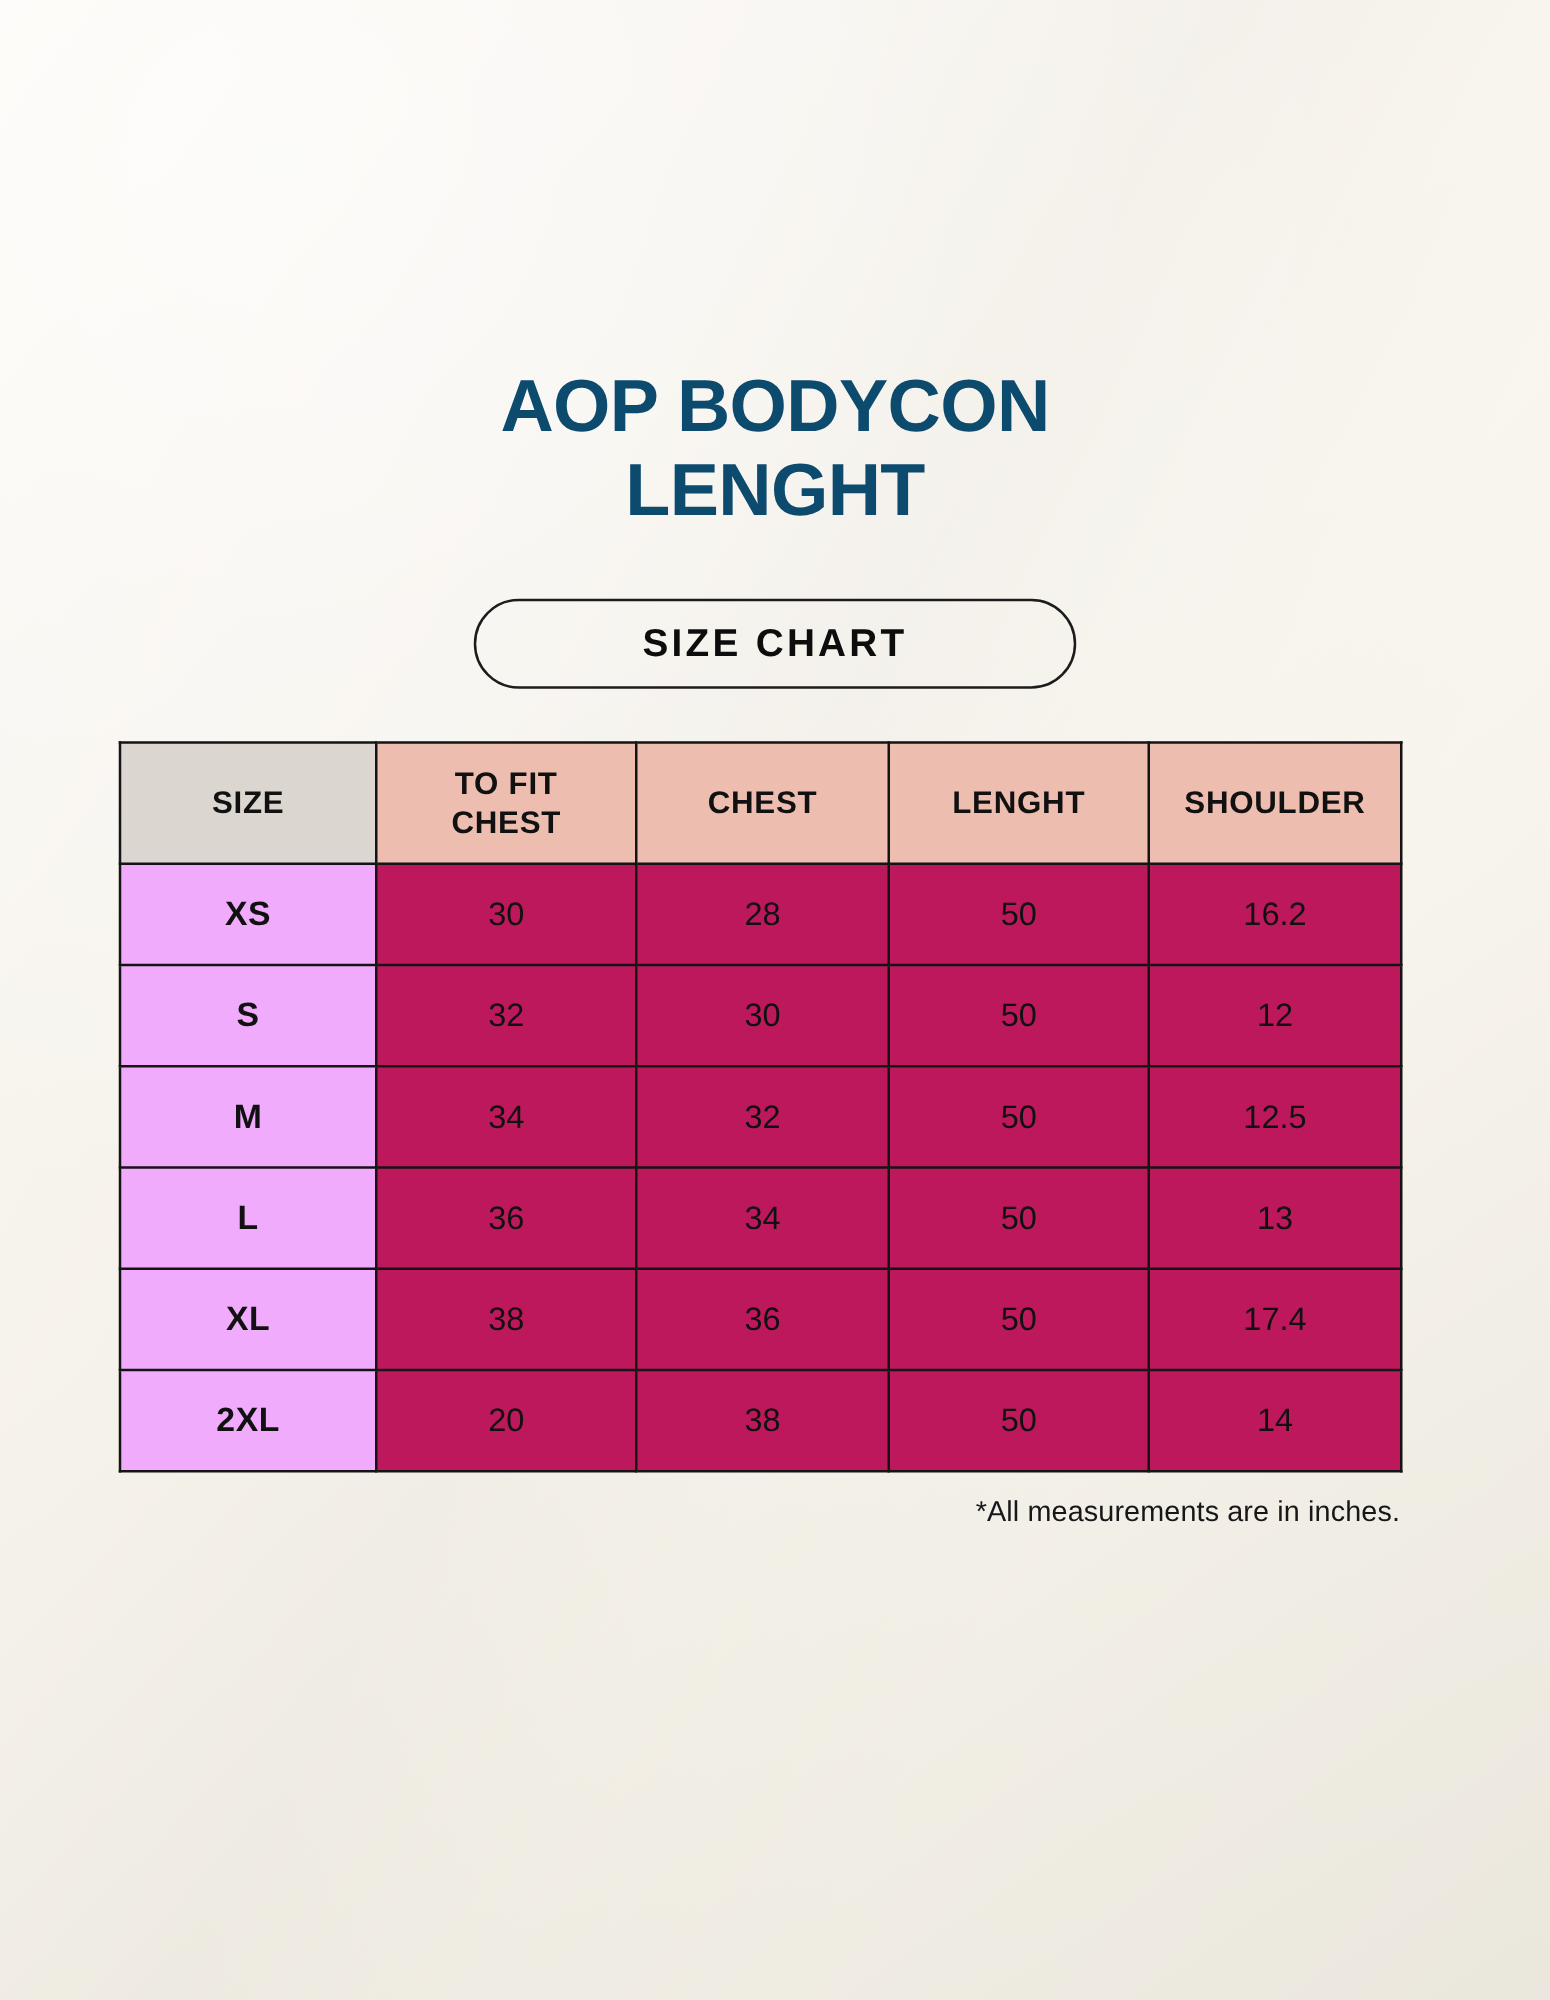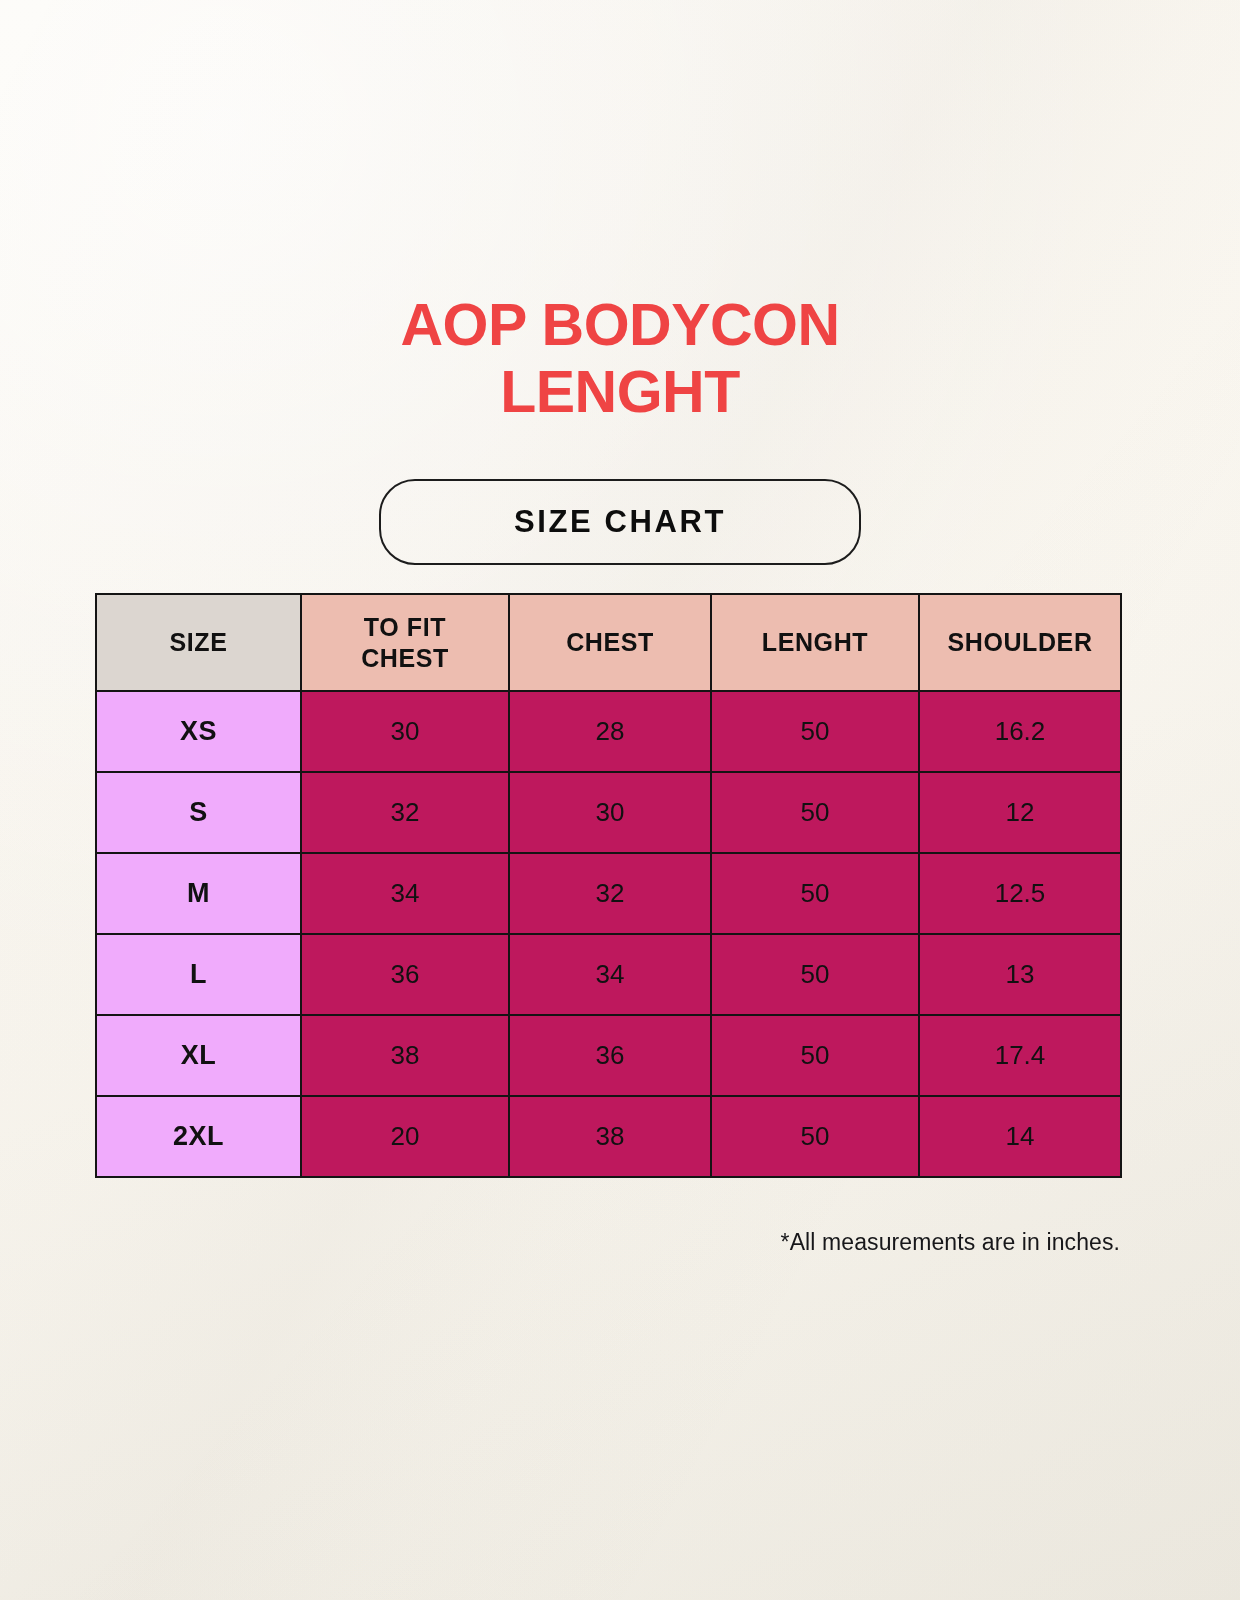--- a/index.html
+++ b/index.html
@@ -28,27 +28,27 @@
   
   #title-block {
     position:absolute; left:0; right:0; top:292px;
     text-align:center;
   }
   .title-line {
     font-size:59px;
     font-weight:700;
     letter-spacing:-0.5px;
     line-height:67px;
-    color:#ef4444;
+    color:#0c4a6e;
   }
   #size-chart-badge {
     position:absolute;
     left:50%; transform:translateX(-50%);
     top:479px;
-    width:482px; height:86px;
+    width:482px; height:72px;
     border:2px solid #1C1C1C;
     border-radius:36px;
     display:flex; align-items:center; justify-content:center;
     background:transparent;
   }
   #size-chart-badge .badge-label {
     font-size:31px;
     font-weight:700;
     letter-spacing:2.6px;
     color:#0D0D0D;
@@ -106,21 +106,20 @@
   
   #footnote {
     position:absolute;
     left:0; right:120px;
     top:1196px;
     text-align:right;
     font-size:23px;
     font-weight:500;
     color:#17171A;
     letter-spacing:0.1px;
-    margin-top:33px;
   }
 </style>
 </head>
 <body>
 
 <div id="bg-texture"></div>
 
 <div id="page">
 
   <div id="title-block">

